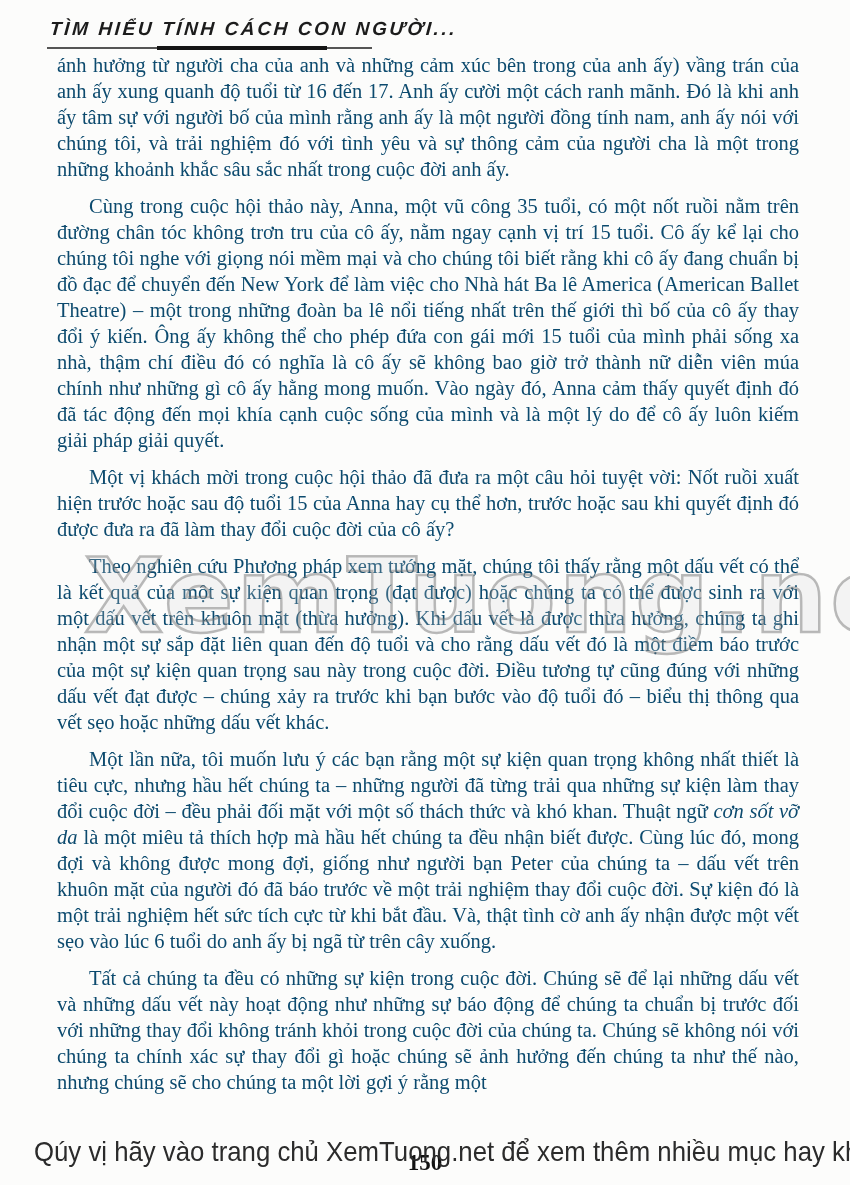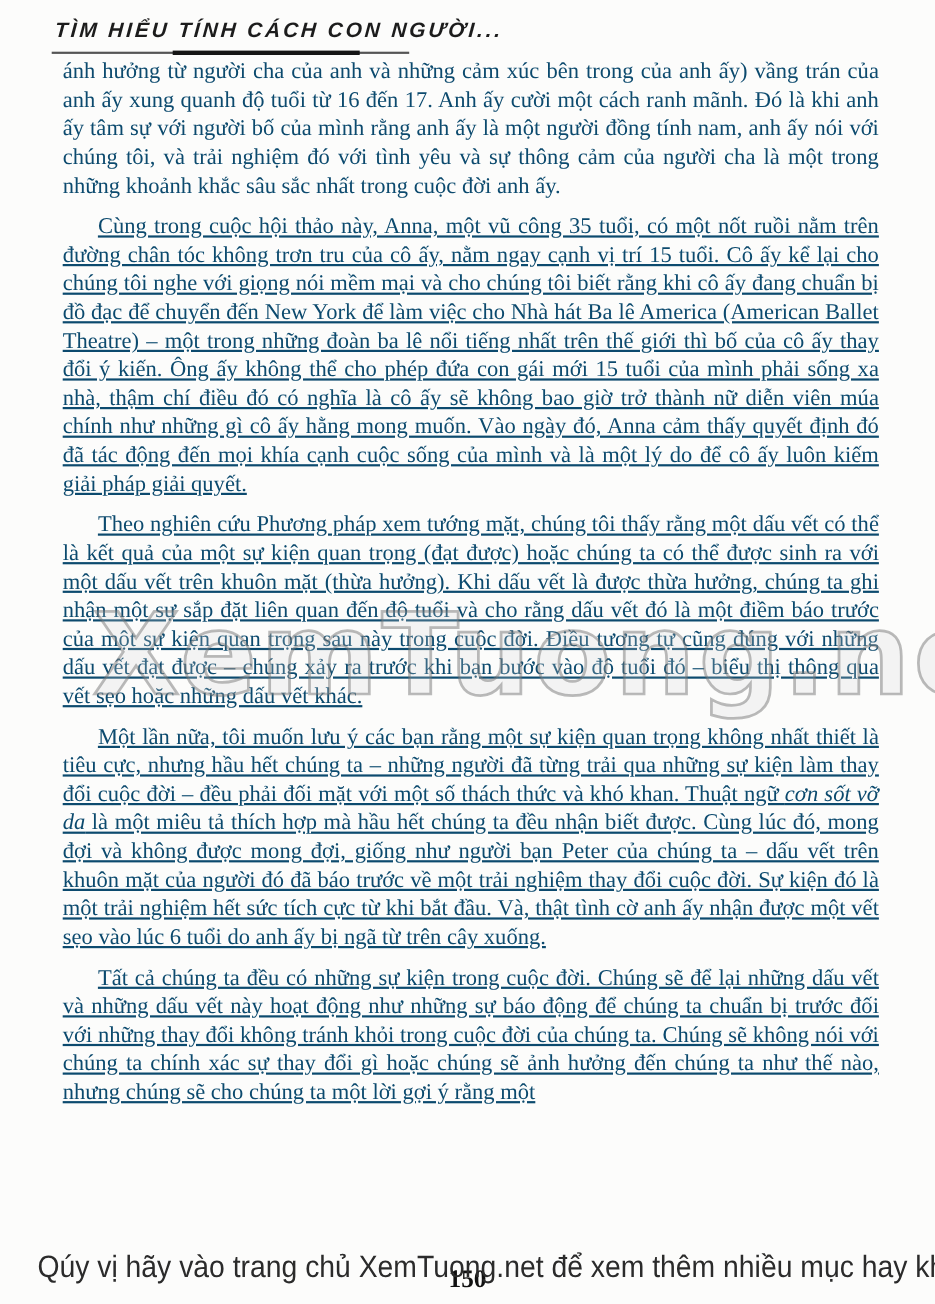--- a/index.html
+++ b/index.html
@@ -32,21 +32,21 @@
     width:170px;height:4px;background:#151515;
   }
   
   .body-text{
     position:absolute;left:57px;top:52px;width:742px;
     font-size:20.5px;line-height:26px;
     text-align:justify;color:#0c4a6e;
     z-index:2;
   }
   .body-text p{margin:0 0 11px 0;}
-  .body-text p.indent{text-indent:32px;text-decoration:underline;}
+  .body-text p.indent{text-indent:32px;}
   .body-text .italic{font-style:italic;}
   
   .watermark{
     position:absolute;left:84px;top:536px;
     font-family:"DejaVu Sans","Liberation Sans",sans-serif;
     font-weight:bold;font-size:103px;letter-spacing:3px;
     color:rgba(215,215,215,0.22);
     -webkit-text-stroke:2.5px rgba(115,115,115,0.48);
     white-space:nowrap;
     z-index:3;pointer-events:none;
@@ -77,20 +77,21 @@
   <div class="header">TÌM HIỂU TÍNH CÁCH CON NGƯỜI...</div>
   <div class="header-underline">
     <div class="header-underline-thick"></div>
   </div>
 
   <div class="watermark">XemTuong.net</div>
 
   <div class="body-text">
       <p class=""><span>ánh hưởng từ người cha của anh và những cảm xúc bên trong của anh ấy) vầng trán của anh ấy xung quanh độ tuổi từ 16 đến 17. Anh ấy cười một cách ranh mãnh. Đó là khi anh ấy tâm sự với người bố của mình rằng anh ấy là một người đồng tính nam, anh ấy nói với chúng tôi, và trải nghiệm đó với tình yêu và sự thông cảm của người cha là một trong những khoảnh khắc sâu sắc nhất trong cuộc đời anh ấy.</span></p>
       <p class="indent"><span>Cùng trong cuộc hội thảo này, Anna, một vũ công 35 tuổi, có một nốt ruồi nằm trên đường chân tóc không trơn tru của cô ấy, nằm ngay cạnh vị trí 15 tuổi. Cô ấy kể lại cho chúng tôi nghe với giọng nói mềm mại và cho chúng tôi biết rằng khi cô ấy đang chuẩn bị đồ đạc để chuyển đến New York để làm việc cho Nhà hát Ba lê America (American Ballet Theatre) – một trong những đoàn ba lê nổi tiếng nhất trên thế giới thì bố của cô ấy thay đổi ý kiến. Ông ấy không thể cho phép đứa con gái mới 15 tuổi của mình phải sống xa nhà, thậm chí điều đó có nghĩa là cô ấy sẽ không bao giờ trở thành nữ diễn viên múa chính như những gì cô ấy hằng mong muốn. Vào ngày đó, Anna cảm thấy quyết định đó đã tác động đến mọi khía cạnh cuộc sống của mình và là một lý do để cô ấy luôn kiếm giải pháp giải quyết.</span></p>
+      <p class="indent"><span>Một vị khách mời trong cuộc hội thảo đã đưa ra một câu hỏi tuyệt vời: Nốt ruồi xuất hiện trước hoặc sau độ tuổi 15 của Anna hay cụ thể hơn, trước hoặc sau khi quyết định đó được đưa ra đã làm thay đổi cuộc đời của cô ấy?</span></p>
       <p class="indent"><span>Theo nghiên cứu Phương pháp xem tướng mặt, chúng tôi thấy rằng một dấu vết có thể là kết quả của một sự kiện quan trọng (đạt được) hoặc chúng ta có thể được sinh ra với một dấu vết trên khuôn mặt (thừa hưởng). Khi dấu vết là được thừa hưởng, chúng ta ghi nhận một sự sắp đặt liên quan đến độ tuổi và cho rằng dấu vết đó là một điềm báo trước của một sự kiện quan trọng sau này trong cuộc đời. Điều tương tự cũng đúng với những dấu vết đạt được – chúng xảy ra trước khi bạn bước vào độ tuổi đó – biểu thị thông qua vết sẹo hoặc những dấu vết khác.</span></p>
       <p class="indent"><span>Một lần nữa, tôi muốn lưu ý các bạn rằng một sự kiện quan trọng không nhất thiết là tiêu cực, nhưng hầu hết chúng ta – những người đã từng trải qua những sự kiện làm thay đổi cuộc đời – đều phải đối mặt với một số thách thức và khó khan. Thuật ngữ </span><span class="italic">cơn sốt vỡ da</span><span> là một miêu tả thích hợp mà hầu hết chúng ta đều nhận biết được. Cùng lúc đó, mong đợi và không được mong đợi, giống như người bạn Peter của chúng ta – dấu vết trên khuôn mặt của người đó đã báo trước về một trải nghiệm thay đổi cuộc đời. Sự kiện đó là một trải nghiệm hết sức tích cực từ khi bắt đầu. Và, thật tình cờ anh ấy nhận được một vết sẹo vào lúc 6 tuổi do anh ấy bị ngã từ trên cây xuống.</span></p>
       <p class="indent"><span>Tất cả chúng ta đều có những sự kiện trong cuộc đời. Chúng sẽ để lại những dấu vết và những dấu vết này hoạt động như những sự báo động để chúng ta chuẩn bị trước đối với những thay đổi không tránh khỏi trong cuộc đời của chúng ta. Chúng sẽ không nói với chúng ta chính xác sự thay đổi gì hoặc chúng sẽ ảnh hưởng đến chúng ta như thế nào, nhưng chúng sẽ cho chúng ta một lời gợi ý rằng một</span></p>
     </div>
 
   <div class="page-number">150</div>
 
   <div class="footer">Qúy vị hãy vào trang chủ XemTuong.net để xem thêm nhiều mục hay khác</div>
 
 </div>

